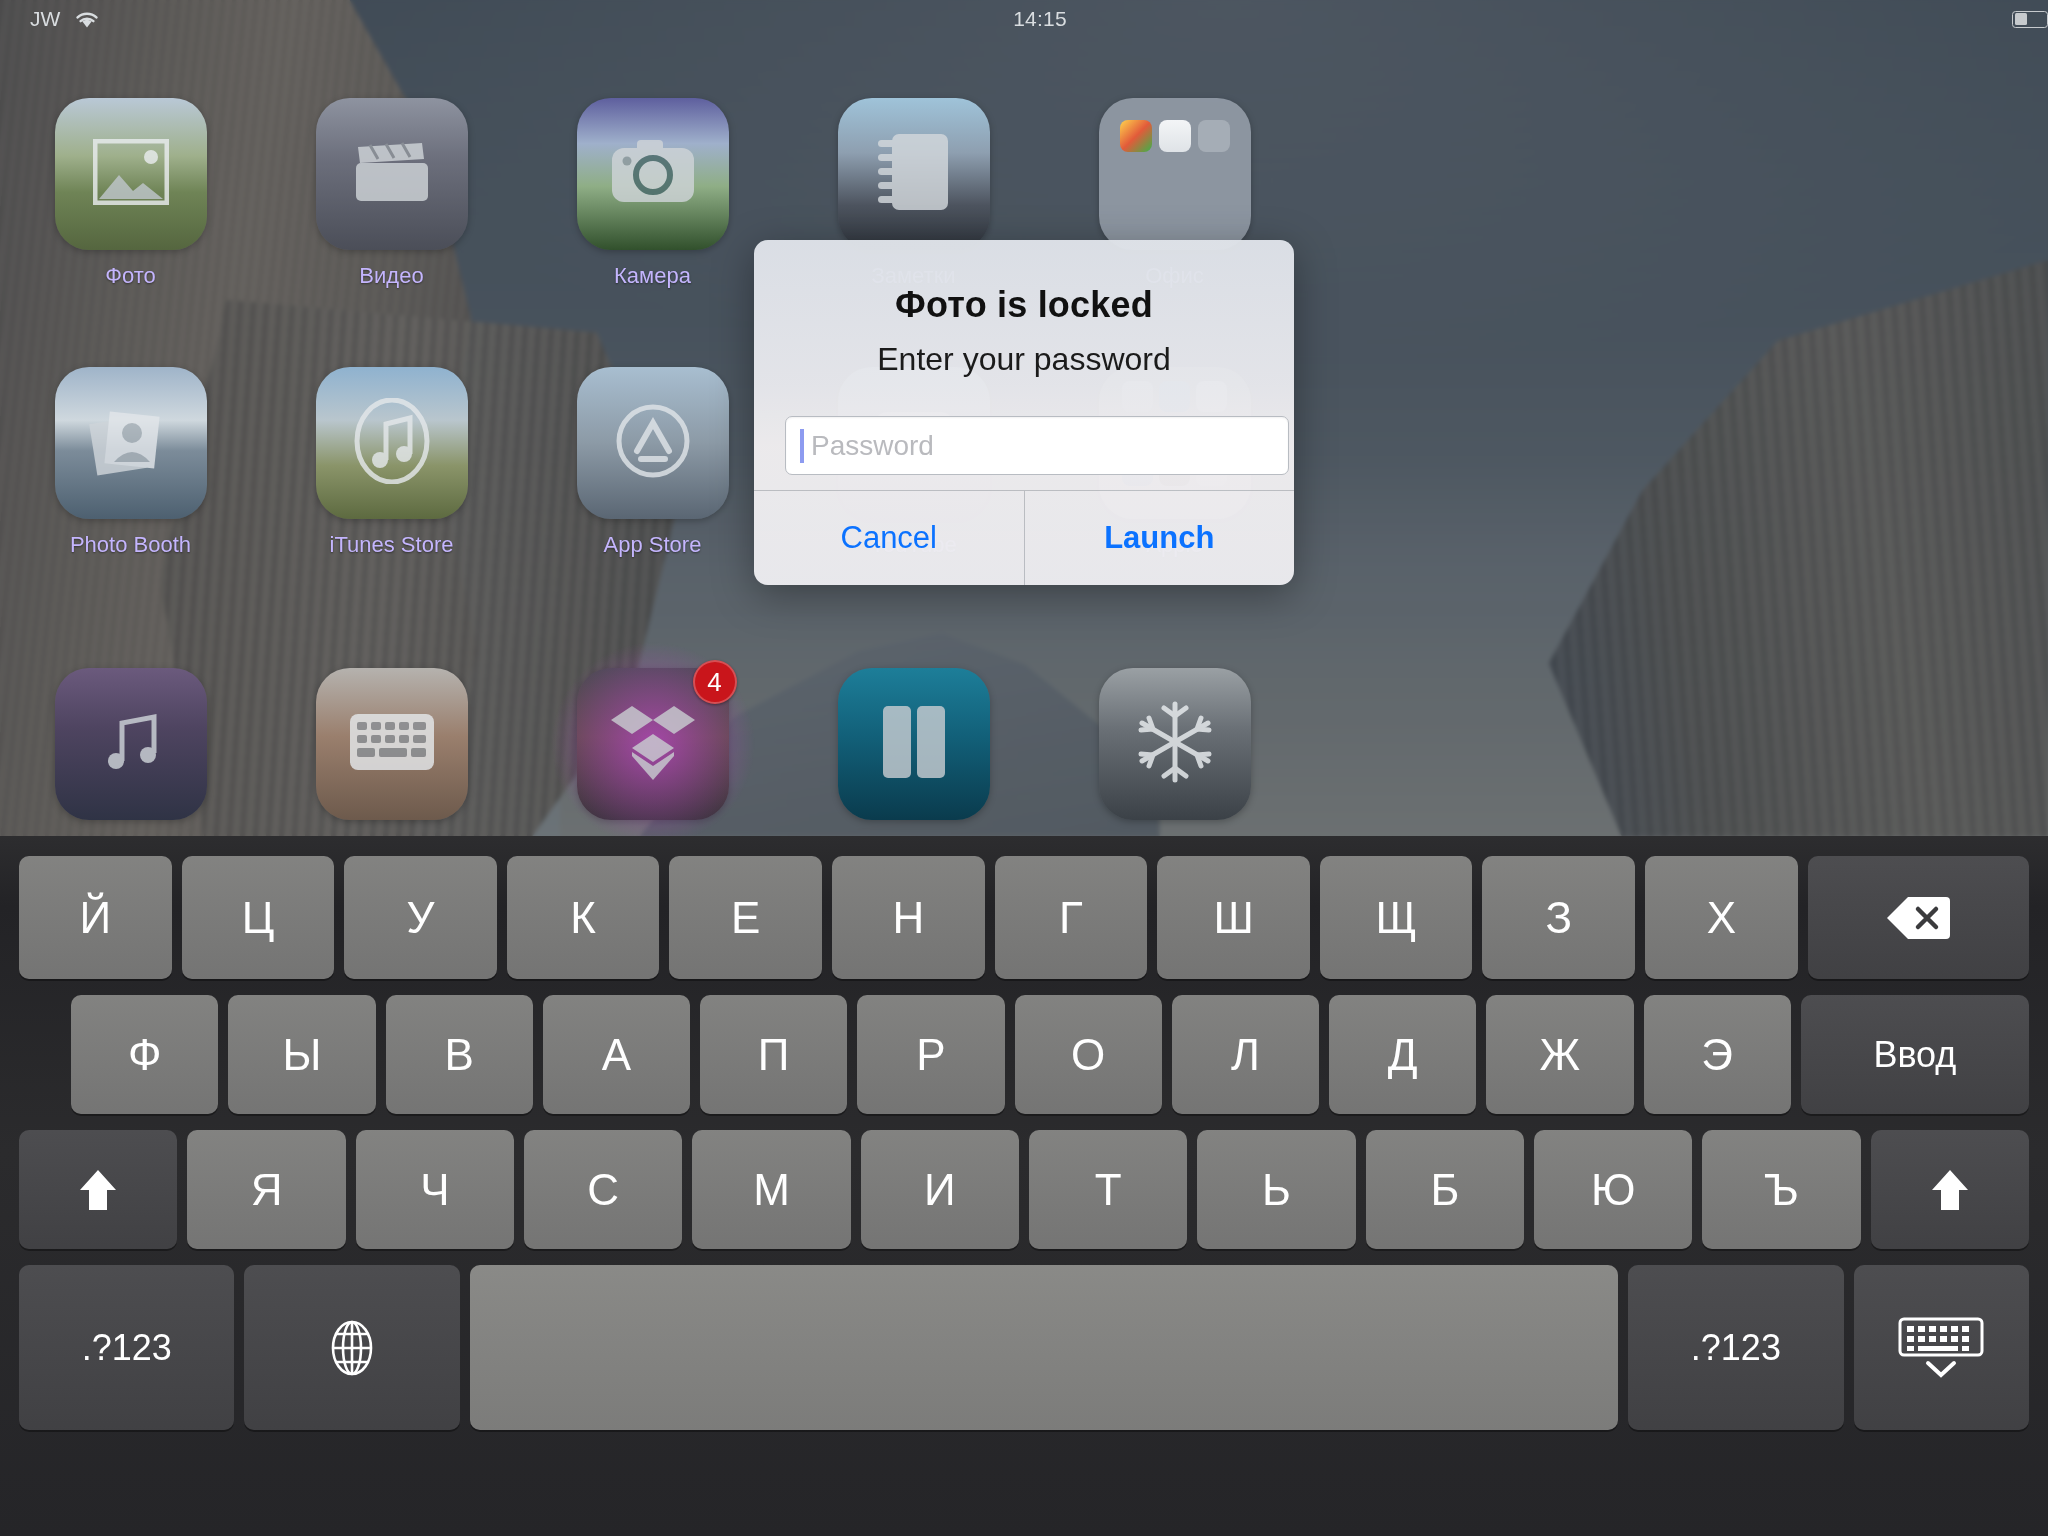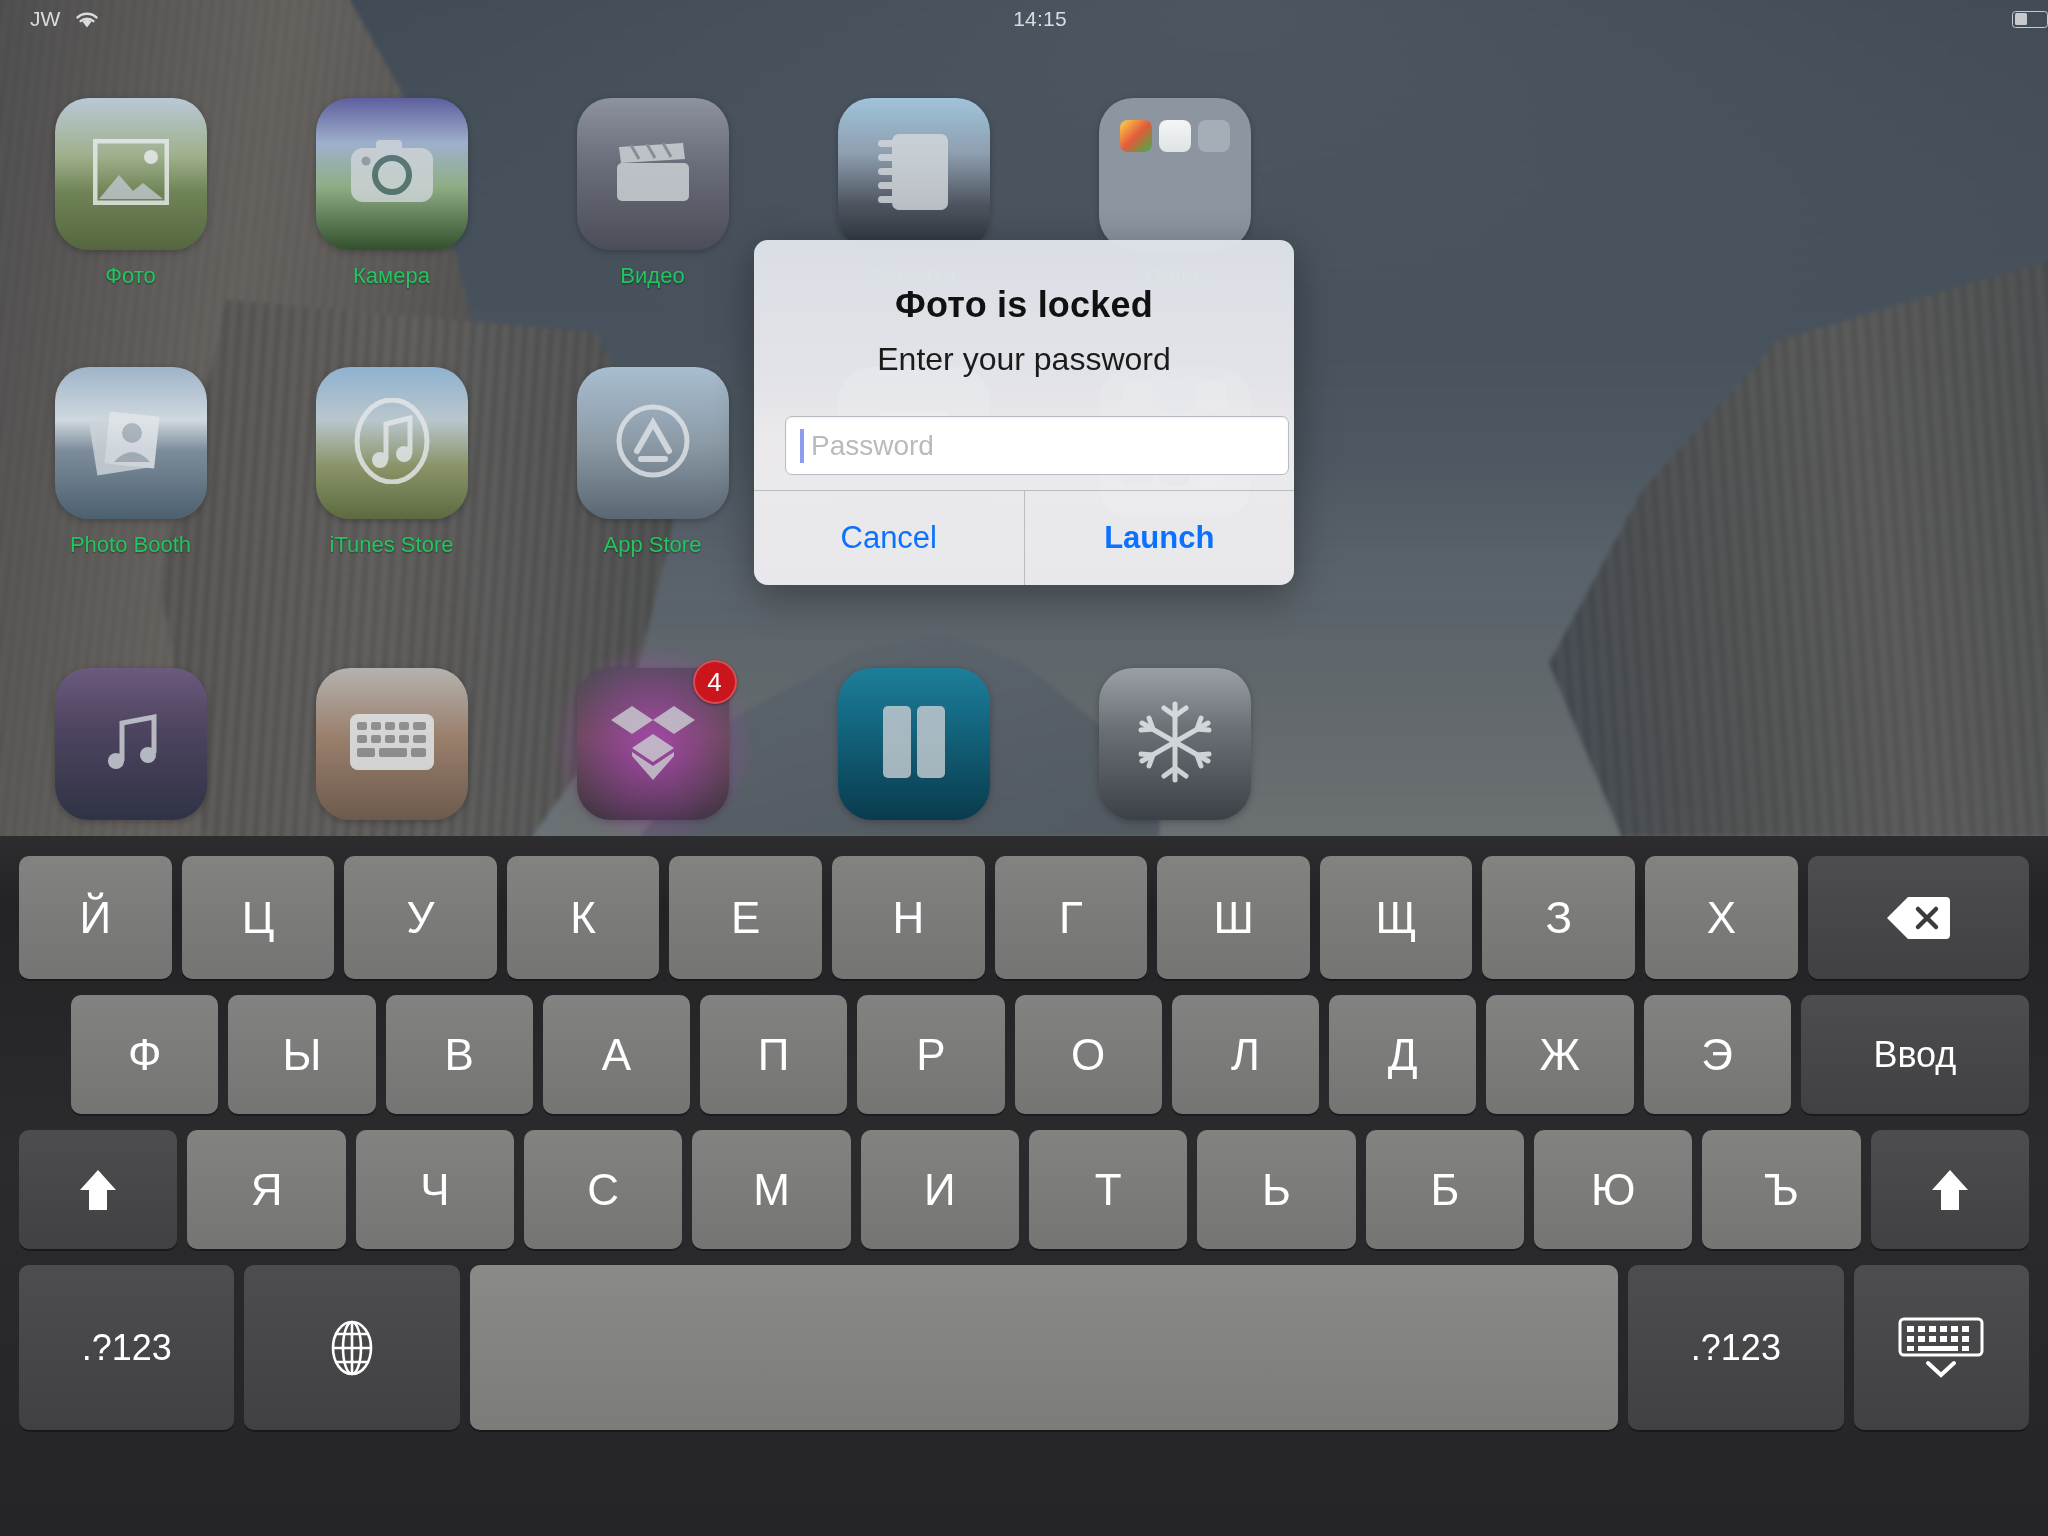--- a/index.html
+++ b/index.html
@@ -95,21 +95,21 @@
   .icon-row.r1 { top:60px; }
   .icon-row.r2 { top:329px; }
   .icon-row.r3 { top:630px; }
   .app { width:261px; display:flex; flex-direction:column; align-items:center; }
   .app-tile {
     width:152px; height:152px; border-radius:34px; position:relative; overflow:hidden;
     box-shadow:0 2px 7px rgba(0,0,0,0.25);
     display:flex; align-items:center; justify-content:center;
   }
   .app-label {
-    margin-top:13px; font-size:22px; color:#22c55e; text-shadow:0 1px 2px rgba(0,0,0,.45);
+    margin-top:13px; font-size:22px; color:#c4b5fd; text-shadow:0 1px 2px rgba(0,0,0,.45);
     white-space:nowrap;
   }
   .glyph { position:relative; z-index:3; opacity:.82; }
   .badge {
     position:absolute; right:-8px; top:-8px; min-width:44px; height:44px;
     background:#c9151b; border-radius:22px; color:#fff; font-size:26px;
     display:flex; align-items:center; justify-content:center; z-index:6;
     box-shadow:0 1px 3px rgba(0,0,0,.4); border:2px solid rgba(255,255,255,.25);
   }
   .app-wrap { position:relative; }
@@ -255,47 +255,47 @@
               <path d="M6 60 L26 36 L40 52 L50 44 L70 60 Z" fill="#bfc6cb"></path>
             </svg>
           </span>
         </div>
       </div>
       <div class="app-label">Фото</div>
     </div>
 
     <div class="app">
       <div class="app-wrap">
+        <div class="app-tile bg-videos">
+          <span class="glyph">
+            <svg width="80" height="62" viewBox="0 0 80 62">
+              <rect x="4" y="22" width="72" height="38" rx="5" fill="#cfd4d8"></rect>
+              <path d="M6 6 L70 2 L72 18 L8 22 Z" fill="#cfd4d8"></path>
+              <path d="M18 4 L26 18 M34 3 L42 17 M50 2 L58 16" stroke="#8e949a" stroke-width="3"></path>
+            </svg>
+          </span>
+        </div>
+      </div>
+      <div class="app-label">Видео</div>
+    </div>
+
+    <div class="app">
+      <div class="app-wrap">
         <div class="app-tile bg-camera">
           <span class="glyph">
             <svg width="84" height="66" viewBox="0 0 84 66">
               <rect x="1" y="9" width="82" height="54" rx="12" fill="#cfd4d8"></rect>
               <rect x="26" y="1" width="26" height="12" rx="4" fill="#cfd4d8"></rect>
               <circle cx="42" cy="36" r="17" fill="none" stroke="#4a6a6b" stroke-width="6"></circle>
               <circle cx="16" cy="22" r="4.5" fill="#8f9ba0"></circle>
             </svg>
           </span>
         </div>
       </div>
       <div class="app-label">Камера</div>
-    </div>
-
-    <div class="app">
-      <div class="app-wrap">
-        <div class="app-tile bg-videos">
-          <span class="glyph">
-            <svg width="80" height="62" viewBox="0 0 80 62">
-              <rect x="4" y="22" width="72" height="38" rx="5" fill="#cfd4d8"></rect>
-              <path d="M6 6 L70 2 L72 18 L8 22 Z" fill="#cfd4d8"></path>
-              <path d="M18 4 L26 18 M34 3 L42 17 M50 2 L58 16" stroke="#8e949a" stroke-width="3"></path>
-            </svg>
-          </span>
-        </div>
-      </div>
-      <div class="app-label">Видео</div>
     </div>
 
     <div class="app">
       <div class="app-wrap">
         <div class="app-tile bg-notes">
           <span class="glyph">
             <svg width="72" height="80" viewBox="0 0 72 80">
               <rect x="14" y="2" width="56" height="76" rx="7" fill="#d3d8dc"></rect>
               <g fill="#d3d8dc">
                 <rect x="0" y="8" width="22" height="7" rx="3.5"></rect>

